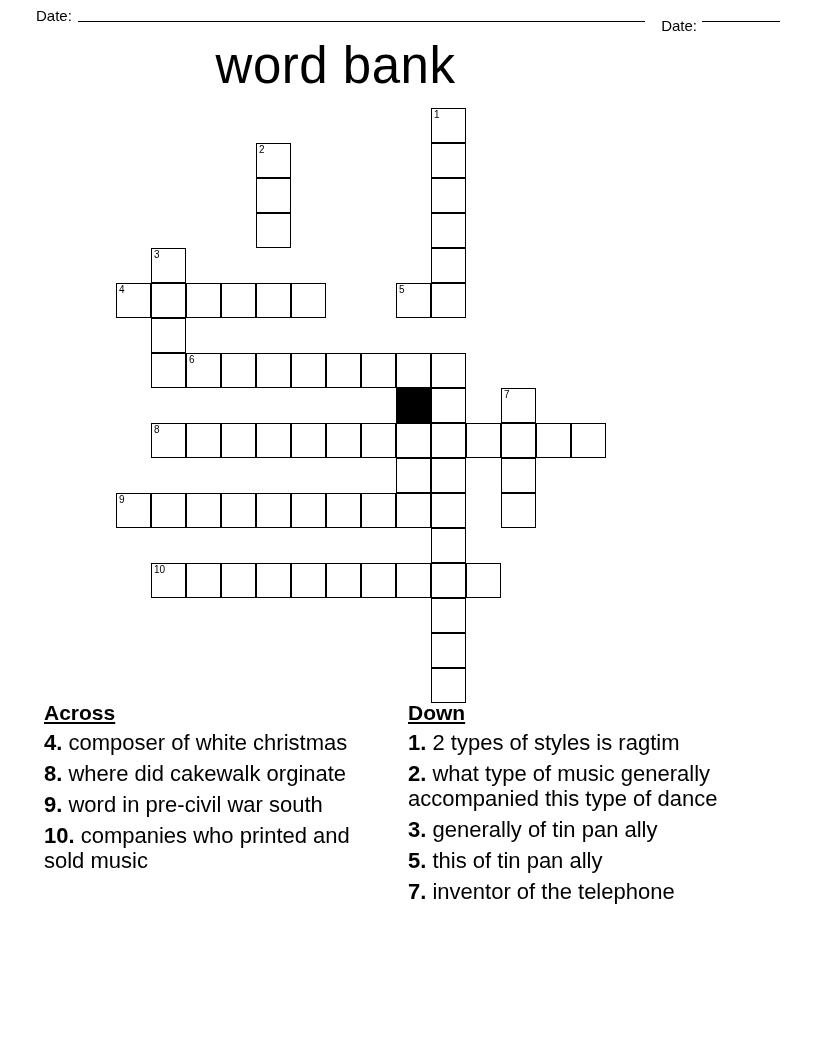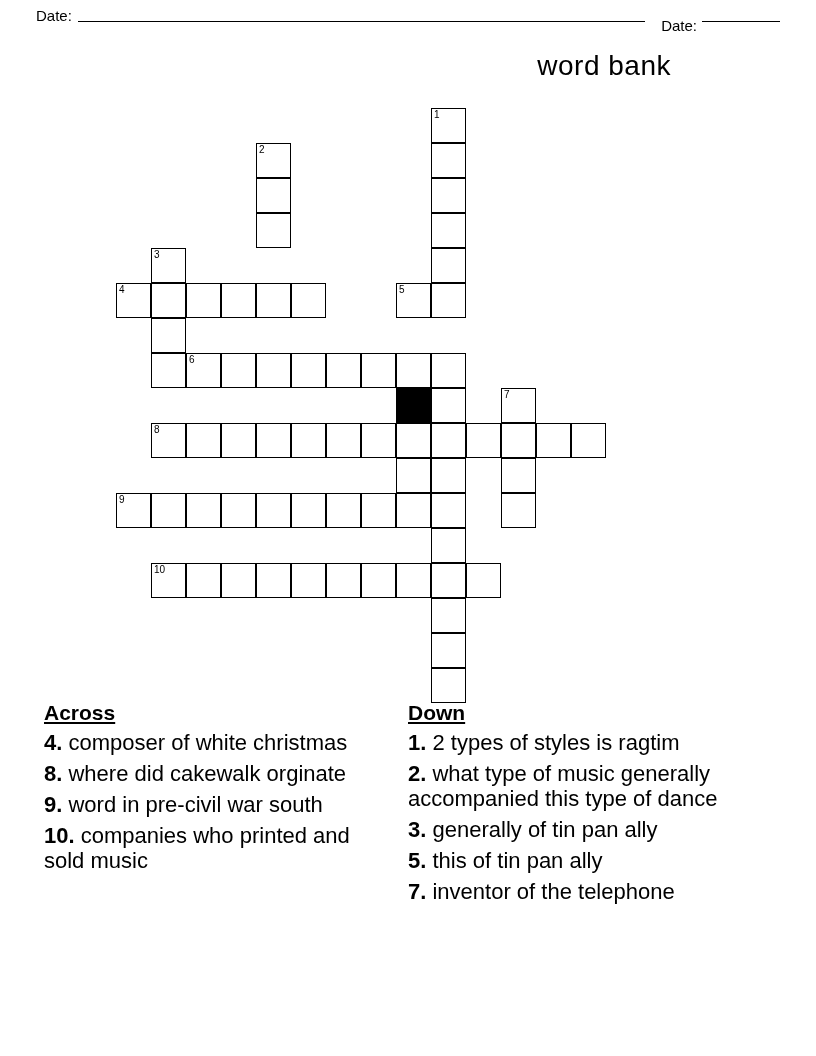--- a/index.html
+++ b/index.html
@@ -43,22 +43,22 @@
     height: 13px;
     margin-left: 5px;
   }
 
   
   .puzzle-title {
     position: absolute;
     top: 40px;
     left: 0;
     width: 671px;
-    text-align: right;
-    font-size: 28px;
+    text-align: center;
+    font-size: 51px;
     font-weight: normal;
     line-height: 52px;
     letter-spacing: 0.5px;
   }
 
   
   #grid-wrap {
     position: absolute;
     top: 108px;
     left: 0px;

